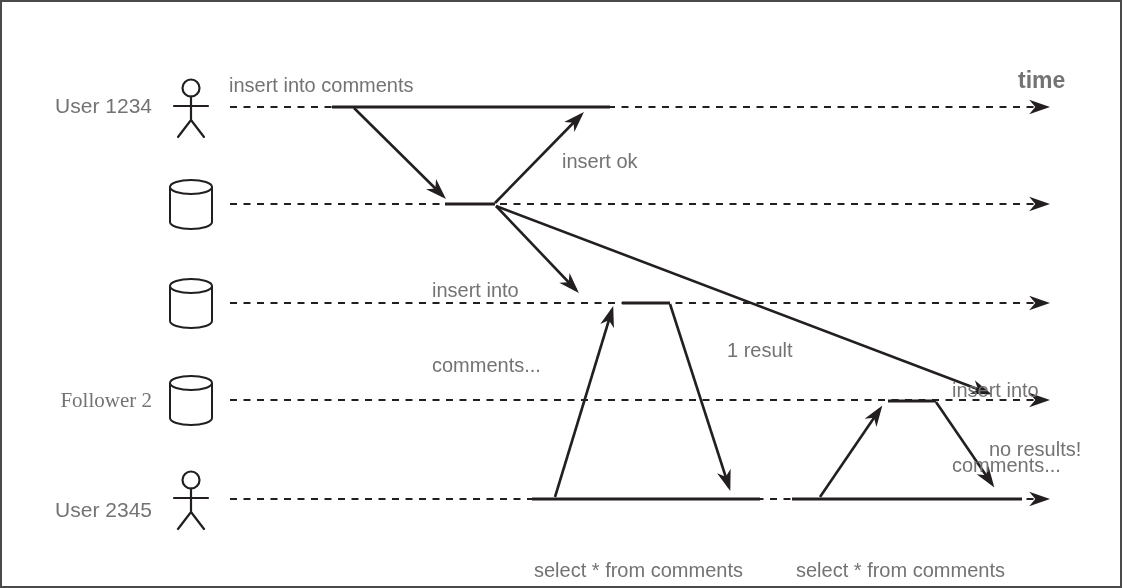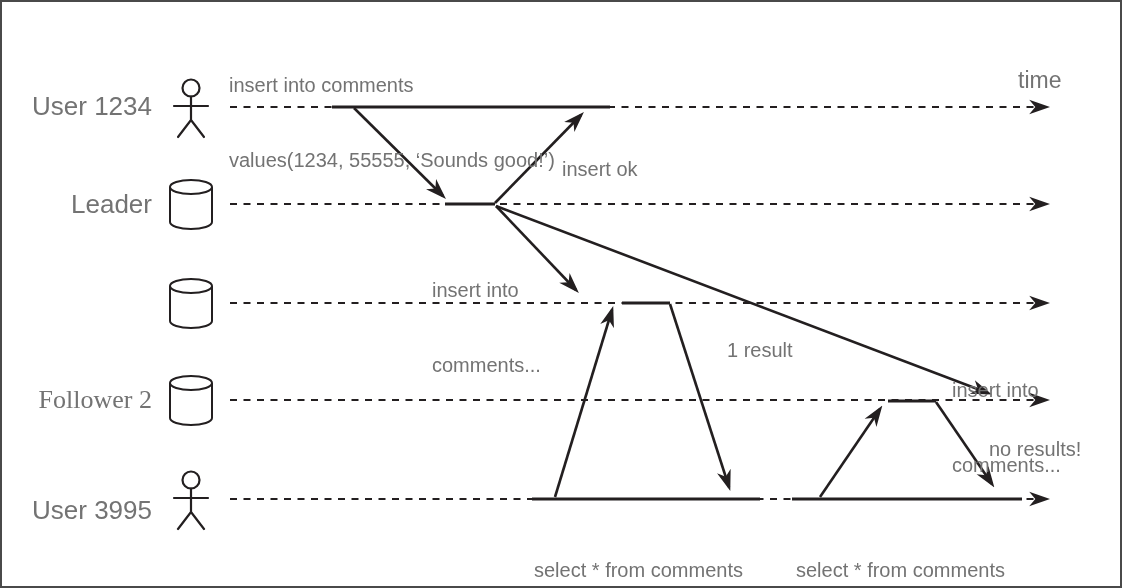--- a/index.html
+++ b/index.html
@@ -8,21 +8,21 @@
     width:1122px; height:588px;
     background:#ffffff;
     border:2px solid #4a4a4a;
     box-sizing:border-box;
     overflow:hidden;
     font-family:"Liberation Sans", sans-serif;
     color:#231f20;
   }
   .geom { position:absolute; left:0; top:0; }
   .lbl { position:absolute; white-space:pre; color:#737373; }
-  .row-label { font-size:26px; line-height:24px; text-align:right; width:124px; }
+  .row-label { font-size:21px; line-height:24px; text-align:right; width:124px; }
   .ann { font-size:20px; line-height:25px; }
   .ann .ln { display:block; }
   .time-label { font-size:23px; font-weight:400; }
 </style>
 </head>
 <body>
 
 <div class="figure">
 
   <svg class="geom" width="1122" height="588" viewBox="0 0 1122 588">
@@ -80,32 +80,30 @@
       <path d="M494,204 L574,288" marker-end="url(#arw)"></path>
       <path d="M494,204 L986,391" marker-end="url(#arw)"></path>
       <path d="M553,495 L610,308" marker-end="url(#arw)"></path>
       <path d="M668,302 L727,485" marker-end="url(#arw)"></path>
       <path d="M818,495 L878,407" marker-end="url(#arw)"></path>
       <path d="M934,400 L990,482" marker-end="url(#arw)"></path>
     </g>
   </svg>
 
   <div class="lbl row-label" style="left:26px; top:92px;">User 1234</div>
-  <div class="lbl row-label" style="left:26px; top:190px;">Leader</div>
   <div class="lbl row-label" style="left:26px; top:386px;font-family:Liberation Serif, serif;">Follower 2</div>
-  <div class="lbl row-label" style="left:26px; top:496px;">User 3995</div>
+  <div class="lbl row-label" style="left:26px; top:496px;">User 2345</div>
 
-  <div class="lbl time-label" style="left:1016px; top:65px;">time</div>
+  <div class="lbl time-label" style="left:1016px; top:65px;font-weight:bold;">time</div>
 
   <div class="lbl ann" style="left:227px; top:21px;">
     <span class="ln">insert into comments</span>
-    <span class="ln">values(1234, 55555, ‘Sounds good!’)</span>
   </div>
 
-  <div class="lbl ann" style="left:560px; top:147px;margin-top:8px;">insert ok</div>
+  <div class="lbl ann" style="left:560px; top:147px;">insert ok</div>
 
   <div class="lbl ann" style="left:430px; top:226px;">
     <span class="ln">insert into</span>
     <span class="ln">comments...</span>
   </div>
 
   <div class="lbl ann" style="left:697px; top:336px;margin-left:28px;">1 result</div>
 
   <div class="lbl ann" style="left:950px; top:326px;">
     <span class="ln">insert into</span>

